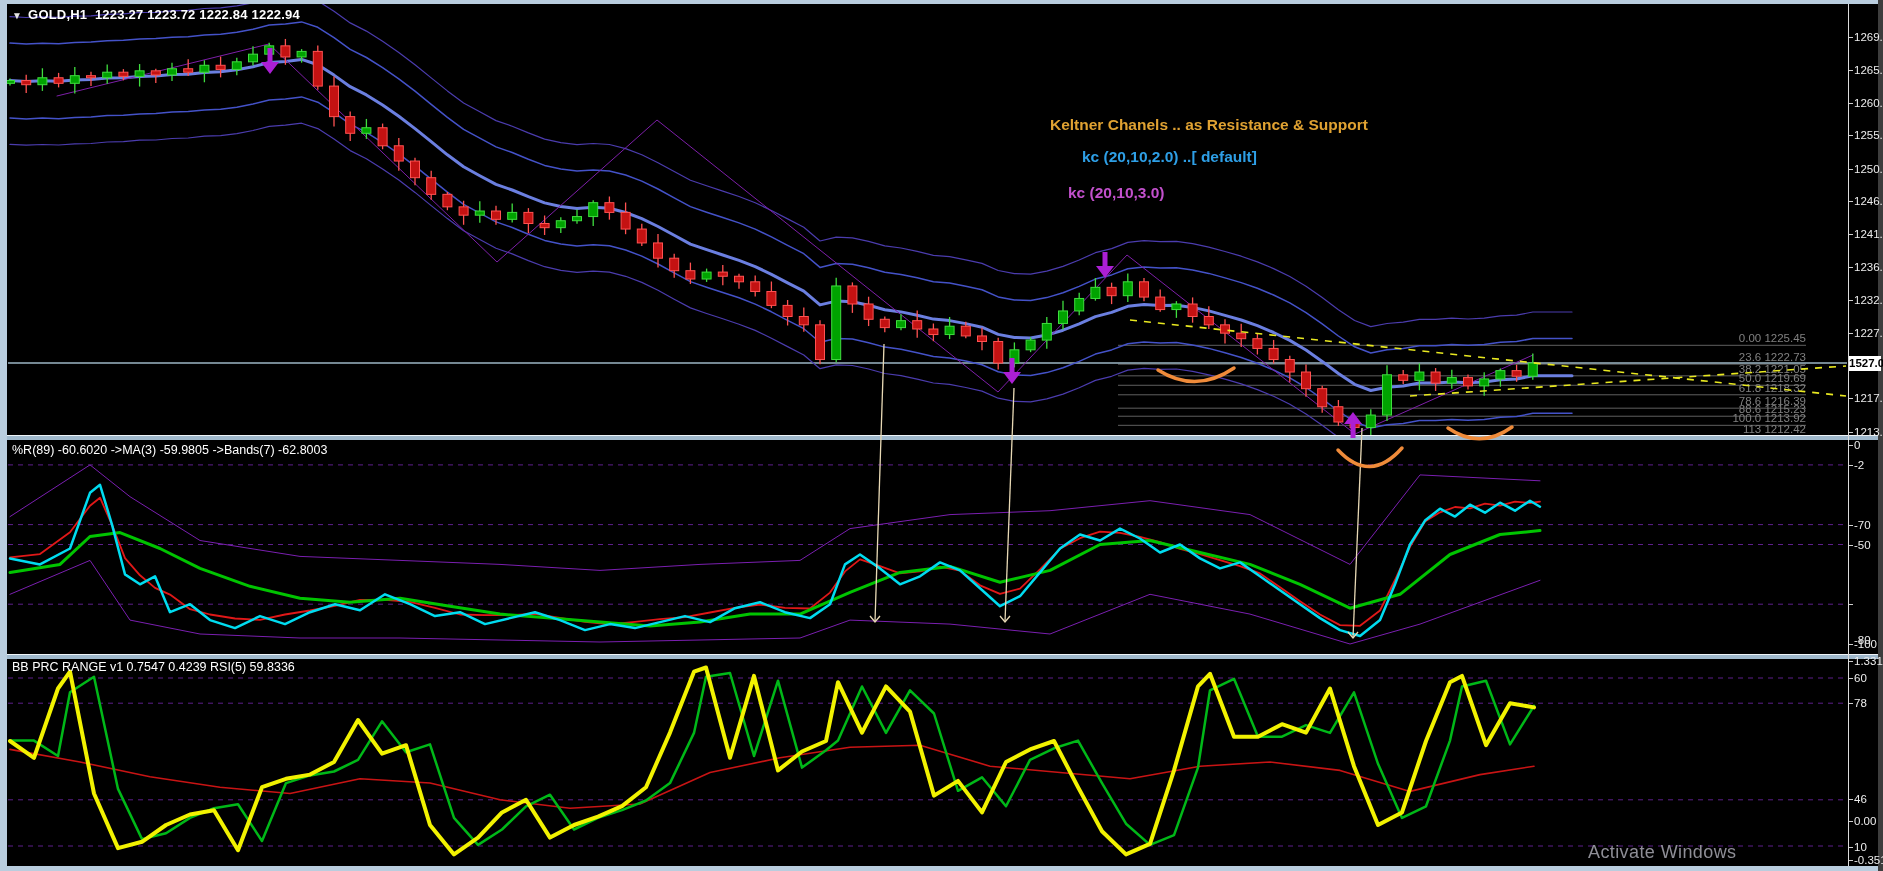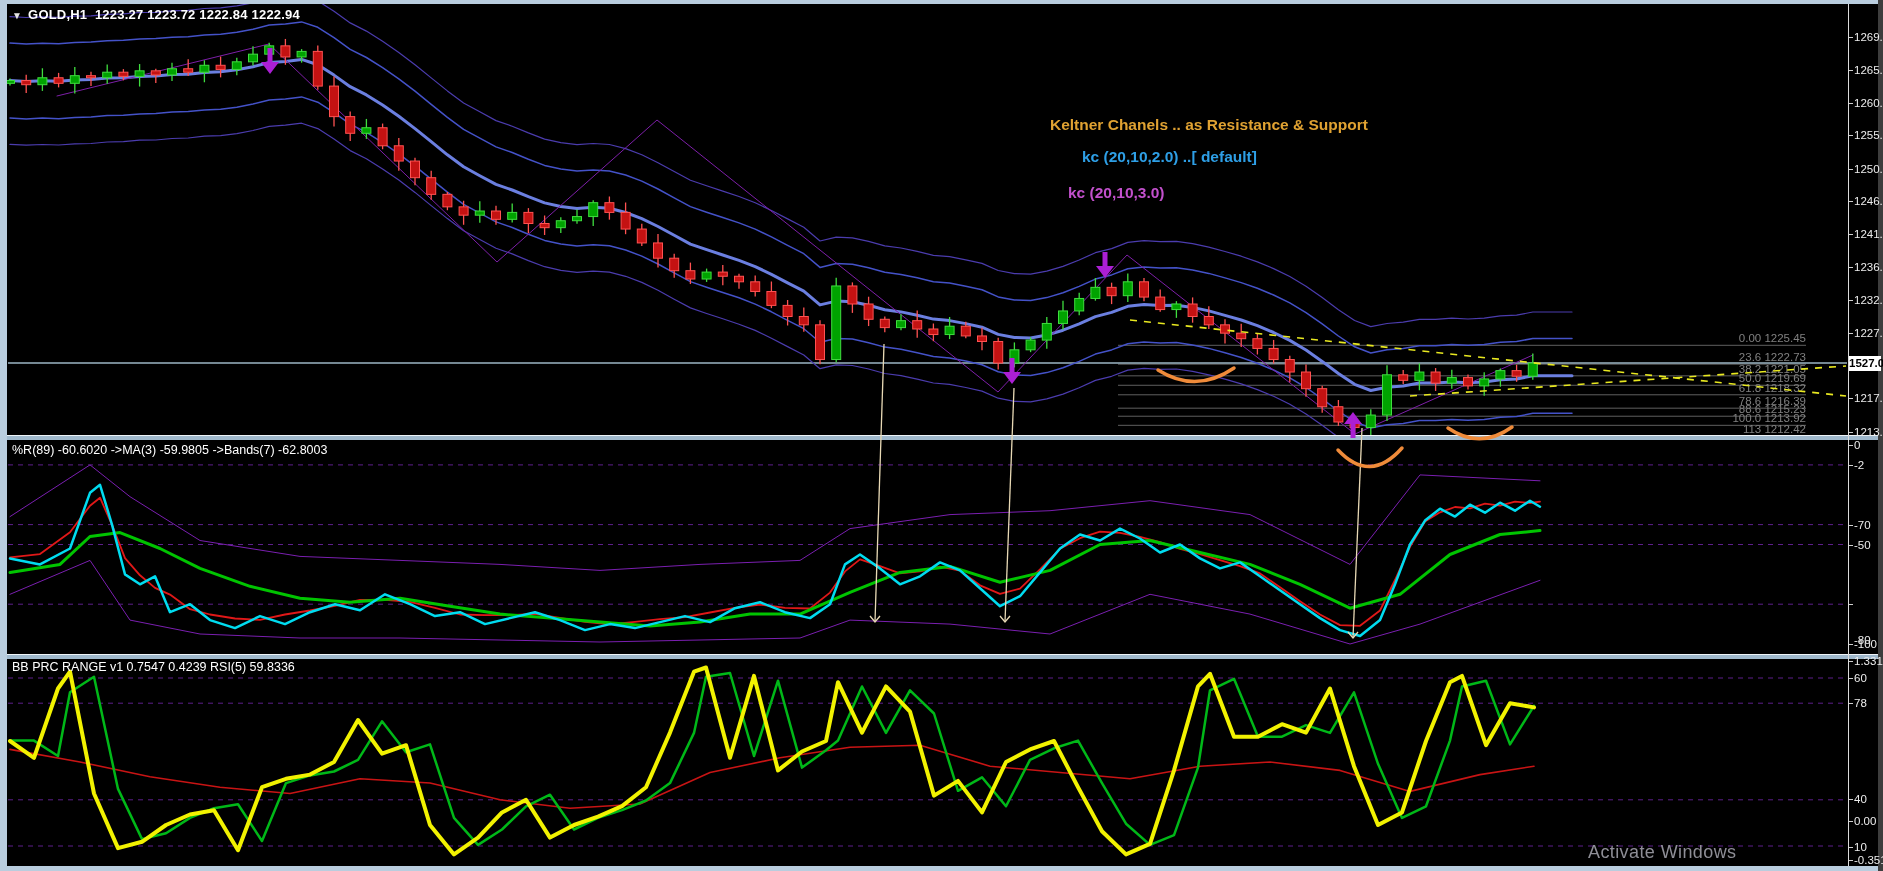--- a/index.html
+++ b/index.html
@@ -359,21 +359,21 @@
       <div class="axlab" style="top: 636px;">-80</div>
       <div class="axtick" style="top: 600.2px;"></div>
       <div class="axlab" style="top: 640px;">-100</div>
       <div class="axtick" style="top: 640px;"></div>
       <div class="axlab" style="top: 657px;">1.3317</div>
       <div class="axtick" style="top: 657px;"></div>
       <div class="axlab" style="top: 674px;">60</div>
       <div class="axtick" style="top: 674px;"></div>
       <div class="axlab" style="top: 699px;">78</div>
       <div class="axtick" style="top: 699px;"></div>
-      <div class="axlab" style="top: 795px;">40</div>
+      <div class="axlab" style="top: 795px;">46</div>
       <div class="axtick" style="top: 795px;"></div>
       <div class="axlab" style="top: 817px;">0.00</div>
       <div class="axtick" style="top: 817px;"></div>
       <div class="axlab" style="top: 843px;">10</div>
       <div class="axtick" style="top: 843px;"></div>
       <div class="axlab" style="top: 856px;">-0.351</div>
       <div class="axtick" style="top: 856px;"></div>
     </div>
 
   <div id="chart-title"><span class="tri">▼</span><span>GOLD,H1</span>&nbsp;&nbsp;<span>1223.27 1223.72 1222.84 1222.94</span></div>

